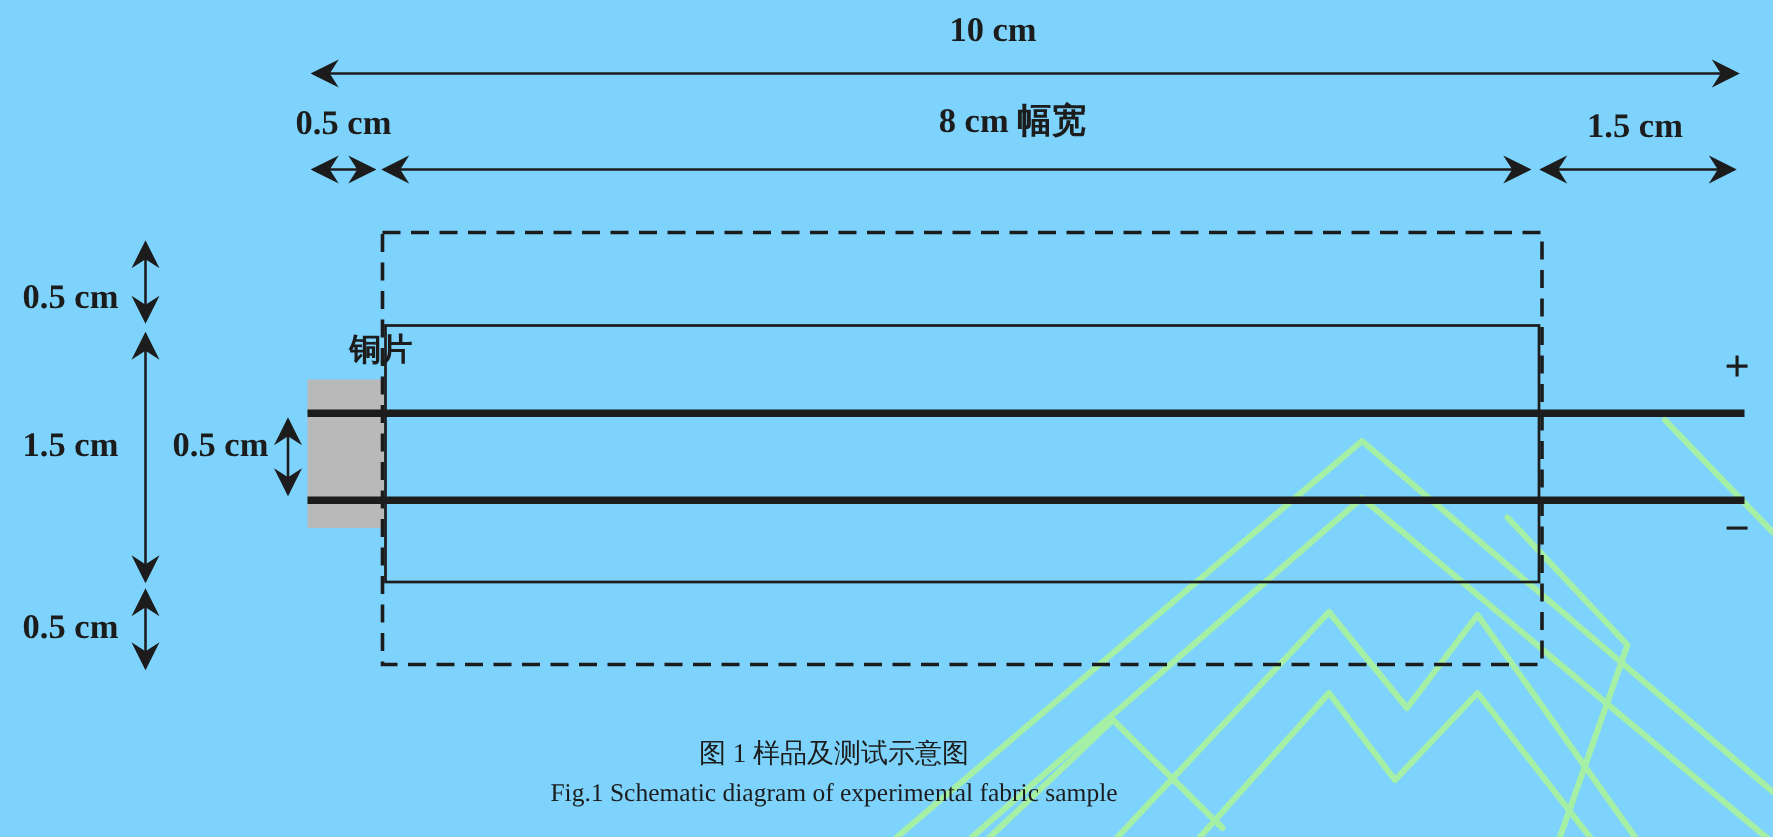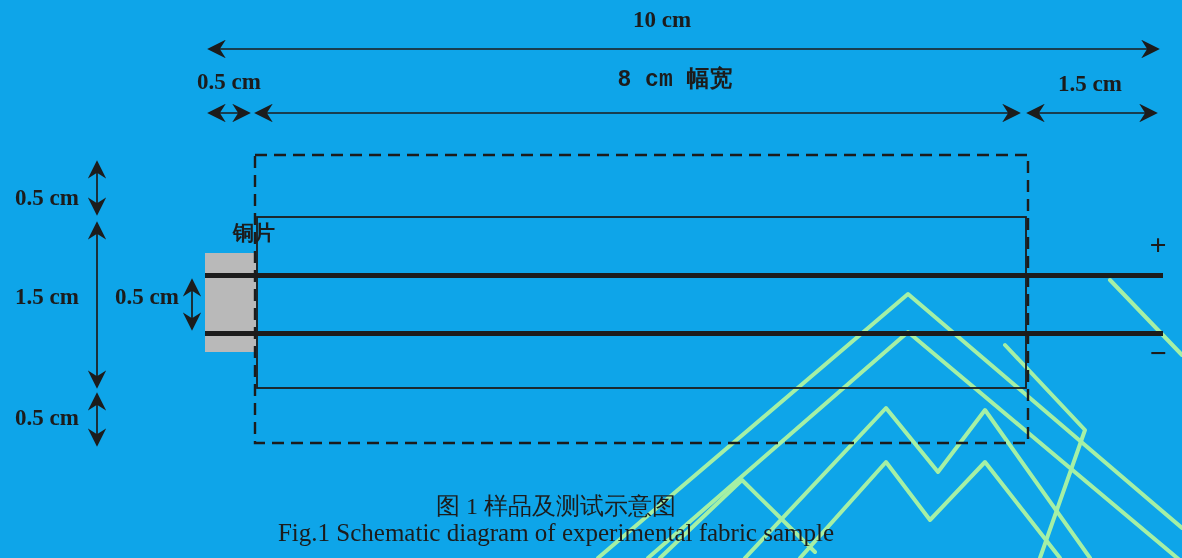--- a/index.html
+++ b/index.html
@@ -4,21 +4,21 @@
 <style>
   html, body {
     margin: 0;
     padding: 0;
     background: #ffffff;
   }
   .figure-canvas {
     position: relative;
     width: 1182px;
     height: 558px;
-    background: #0ea5e9;
+    background: #7dd3fc;
     overflow: hidden;
     font-family: "Liberation Serif", "DejaVu Serif", serif;
     color: #1c1c1c;
   }
   .figure-canvas svg.diagram-layer {
     position: absolute;
     left: 0;
     top: 0;
   }
   .lbl {
@@ -44,22 +44,22 @@
   }
   .caption {
     position: absolute;
     left: 156px;
     width: 800px;
     text-align: center;
     font-weight: 400;
     color: #1c1c1c;
     white-space: nowrap;
   }
-  .caption-zh { top: 490px; font-size: 24px; }
-  .caption-en { top: 519px; font-size: 25px; }
+  .caption-zh { top: 490px; font-size: 18px; }
+  .caption-en { top: 519px; font-size: 17px; }
 </style>
 </head>
 <body>
 
 <div class="figure-canvas">
 
   <svg class="diagram-layer" width="1182" height="558" viewBox="0 0 1182 558">
     <defs>
       <marker id="ah" viewBox="0 0 10 10" refX="9" refY="5" markerWidth="11" markerHeight="11" orient="auto-start-reverse">
         <path d="M0,0 L10,5 L0,10 L3.2,5 Z" fill="#1c1c1c"></path>
@@ -97,21 +97,21 @@
       <line x1="97" y1="394" x2="97" y2="445" stroke-width="1.7" marker-start="url(#ah)" marker-end="url(#ah)"></line>
 
       <line x1="192" y1="280" x2="192" y2="329" stroke-width="1.7" marker-start="url(#ah)" marker-end="url(#ah)"></line>
     </g>
   </svg>
 
   <div class="lbl" style="left:612px; top:7px; width:100px;">10 cm</div>
 
   <div class="lbl" style="left:186px; top:69px; width:86px;">0.5 cm</div>
 
-  <div class="lbl" style="left:585px; top:68px; width:180px;font-family:Liberation Mono, monospace;">8 cm 幅宽</div>
+  <div class="lbl" style="left:585px; top:68px; width:180px;">8 cm 幅宽</div>
 
   <div class="lbl" style="left:1046px; top:71px; width:88px;">1.5 cm</div>
 
   <div class="lbl" style="left:5px; top:185px; width:84px;">0.5 cm</div>
 
   <div class="lbl" style="left:5px; top:284px; width:84px;">1.5 cm</div>
 
   <div class="lbl" style="left:5px; top:405px; width:84px;">0.5 cm</div>
 
   <div class="lbl" style="left:105px; top:284px; width:84px;">0.5 cm</div>

